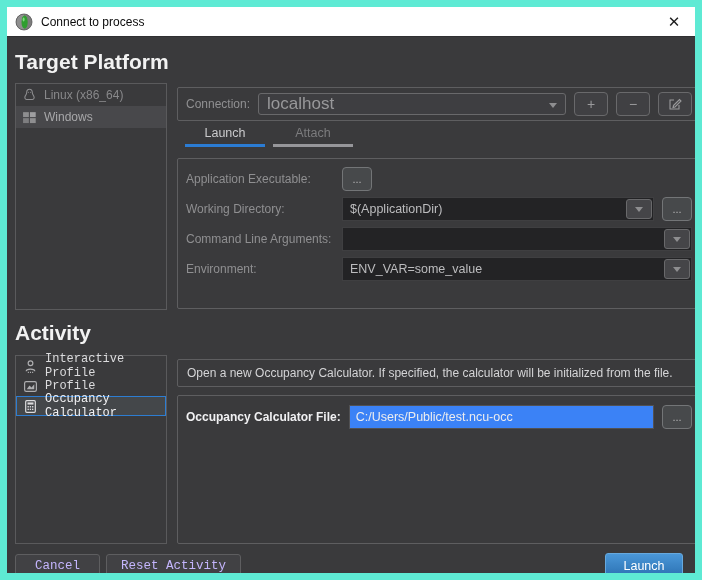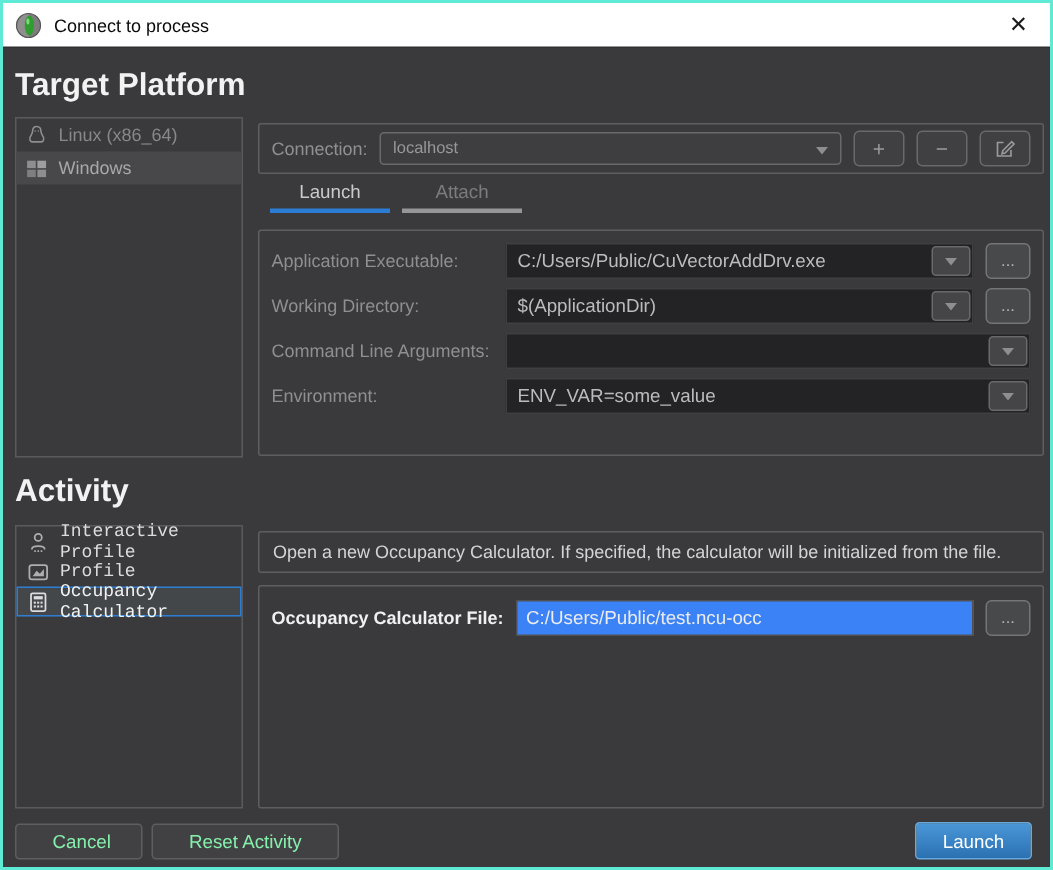--- a/index.html
+++ b/index.html
@@ -1,19 +1,19 @@
 <!DOCTYPE html>
 <html><head>
 <meta charset="utf-8">
 <style>
   * { margin:0; padding:0; box-sizing:border-box; }
   html,body { background:#222; }
   .window {
     position:relative; width:702px; height:580px;
-    background:#3a3a3c; border:2px solid #5eead4;
+    background:#3a3a3c; border:7px solid #5eead4;
     font-family:"Liberation Sans", sans-serif;
     overflow:hidden;
   }
   
   .titlebar {
     height:30px; background:#ffffff; display:flex; align-items:center;
     padding:0 4px 0 8px; border-bottom:1px solid #303032;
   }
   .app-icon { width:18px; height:18px; flex:0 0 auto; }
   .title-text { margin-left:8px; font-size:12px; color:#0b0b0b; }
@@ -36,21 +36,21 @@
   .activity-item { height:20px; color:#dcdcde; border:1px solid transparent;font-family:Liberation Mono, monospace; }
   .activity-item.selected { border:1px solid #2d7dd2; background:#44474a; color:#f2f2f4; }
   .li-icon { width:15px; height:15px; flex:0 0 auto; }
   
   .conn-group { left:170px; width:524px; height:34px; display:flex; align-items:center; padding:0 8px; gap:8px; }
   .dim-label { color:#909092; font-size:12px; white-space:nowrap; }
   .conn-combo {
     flex:1; height:22px; position:relative; background:#3e3e41;
     border:1px solid #69696b; border-radius:3px;
     display:flex; align-items:center; padding:0 22px 0 8px;
-    color:#98989a; font-size:11px;
+    color:#98989a; font-size:17px;
   }
   .tri {
     width:0; height:0; border-left:4px solid transparent; border-right:4px solid transparent;
     border-top:5px solid #8e8e90; display:inline-block;
   }
   .combo-tri { position:absolute; right:8px; top:9px; }
   .sq-btn {
     width:34px; height:24px; background:#404043; border:1px solid #69696b; border-radius:4px;
     color:#9a9a9c; font-size:14px; display:flex; align-items:center; justify-content:center;
     cursor:pointer; font-family:"Liberation Sans", sans-serif;
@@ -91,22 +91,22 @@
   .file-group { left:170px; top:357px; width:524px; height:149px; padding:9px 8px; }
   .file-row { display:flex; align-items:center; gap:8px;justify-content:space-between; }
   .file-label { color:#f0f0f2; font-size:12px; font-weight:bold; white-space:nowrap; }
   .file-input {
     flex:1; height:24px; background:#3b82f6; border:1px solid #515153; color:#ececee;
     font-size:12.5px; padding:0 6px; font-family:"Liberation Sans", sans-serif;
   }
   
   .footer-btn {
     position:absolute; top:516px; height:24px; background:#414144; border:1px solid #5e5e60;
-    border-radius:3px; color:#86efac; font-size:12.5px; padding:0 24px; cursor:pointer;
-    font-family:Liberation Sans, sans-serif;
+    border-radius:3px; color:#c4b5fd; font-size:12.5px; padding:0 14px; cursor:pointer;
+    font-family:Liberation Mono, monospace;
   }
   .cancel-btn { left:8px; width:85px; }
   .reset-btn { left:99px; }
   .launch-btn {
     position:absolute; top:515px; right:12px; width:78px; height:25px;
     background:linear-gradient(180deg,#4a97d8,#2b71b2); border:1px solid #66a9de;
     border-radius:3px; color:#ffffff; font-size:12.5px; cursor:pointer;
     font-family:"Liberation Sans", sans-serif;
   }
 </style>
@@ -179,26 +179,20 @@
       <div class="tab inactive">
         <span>Attach</span>
         <span class="underline"></span>
       </div>
     </div>
 
     <div class="grpbox form-group">
 
       <div class="frow">
         <span class="flabel">Application Executable:</span>
-        <div class="fcombo">
-          <span>C:/Users/Public/CuVectorAddDrv.exe</span>
-          <span class="arrow-btn">
-              <i class="tri"></i>
-            </span>
-        </div>
         <button class="browse-btn">...</button>
       </div>
 
       <div class="frow">
         <span class="flabel">Working Directory:</span>
         <div class="fcombo">
           <span>$(ApplicationDir)</span>
           <span class="arrow-btn">
               <i class="tri"></i>
             </span>

